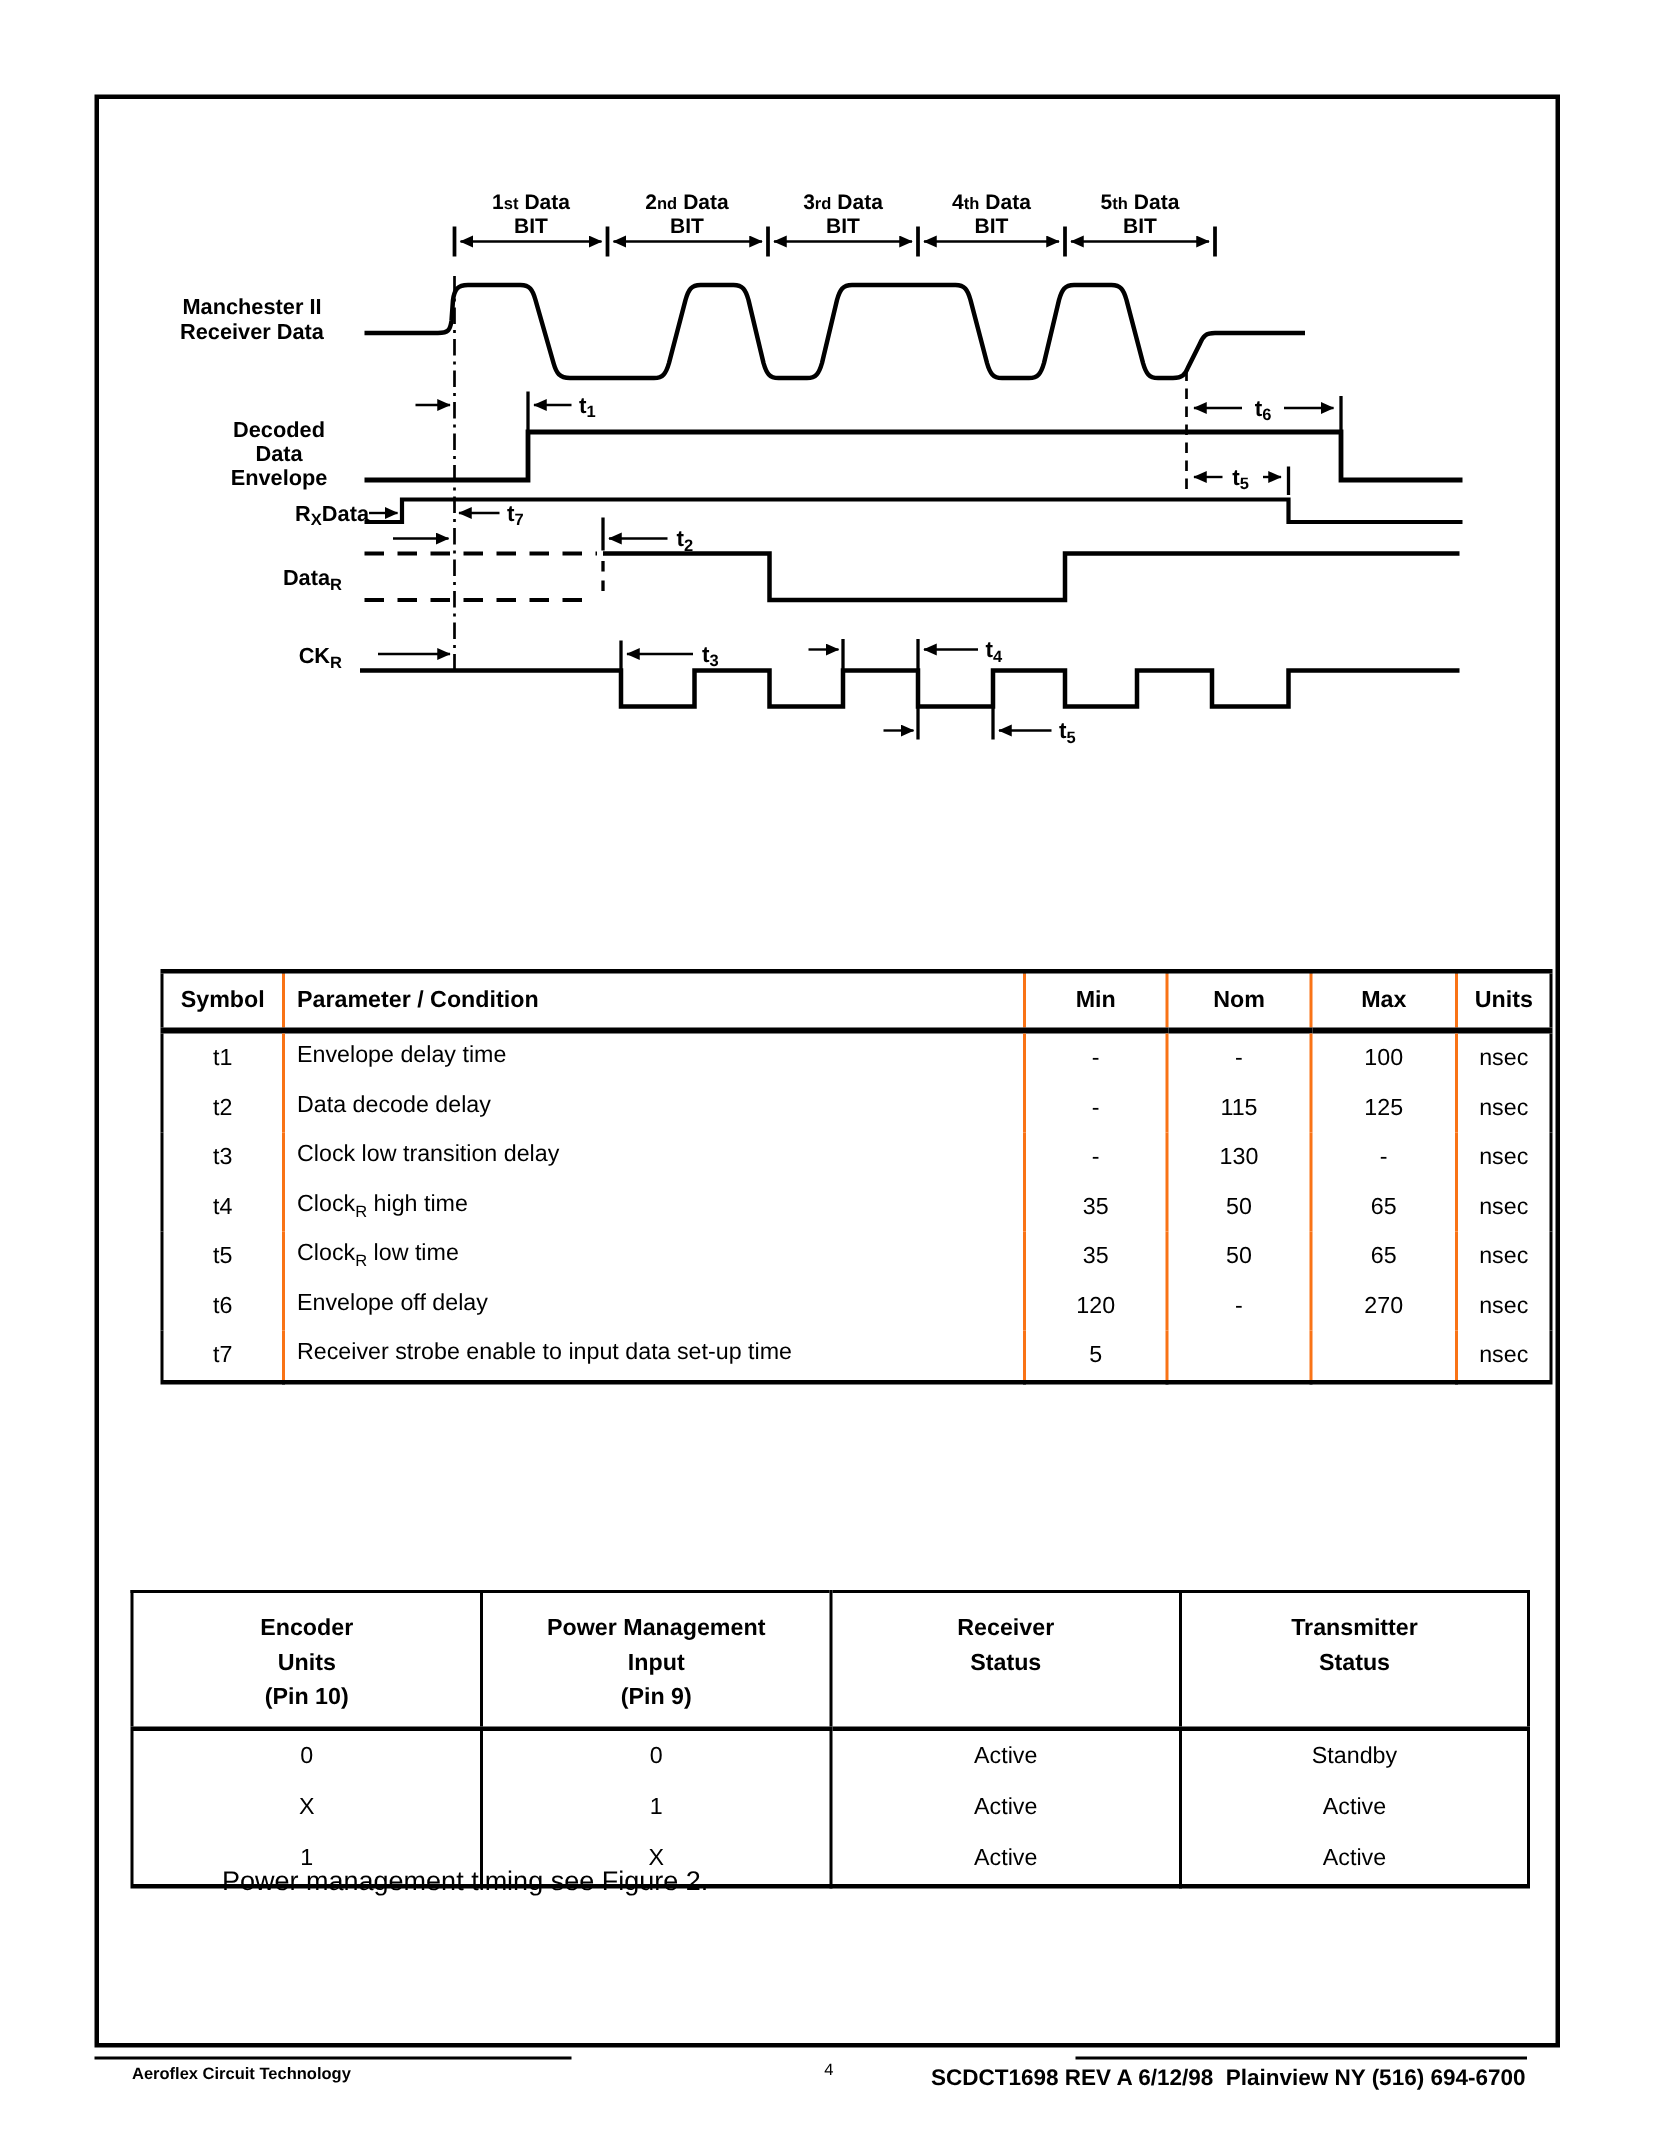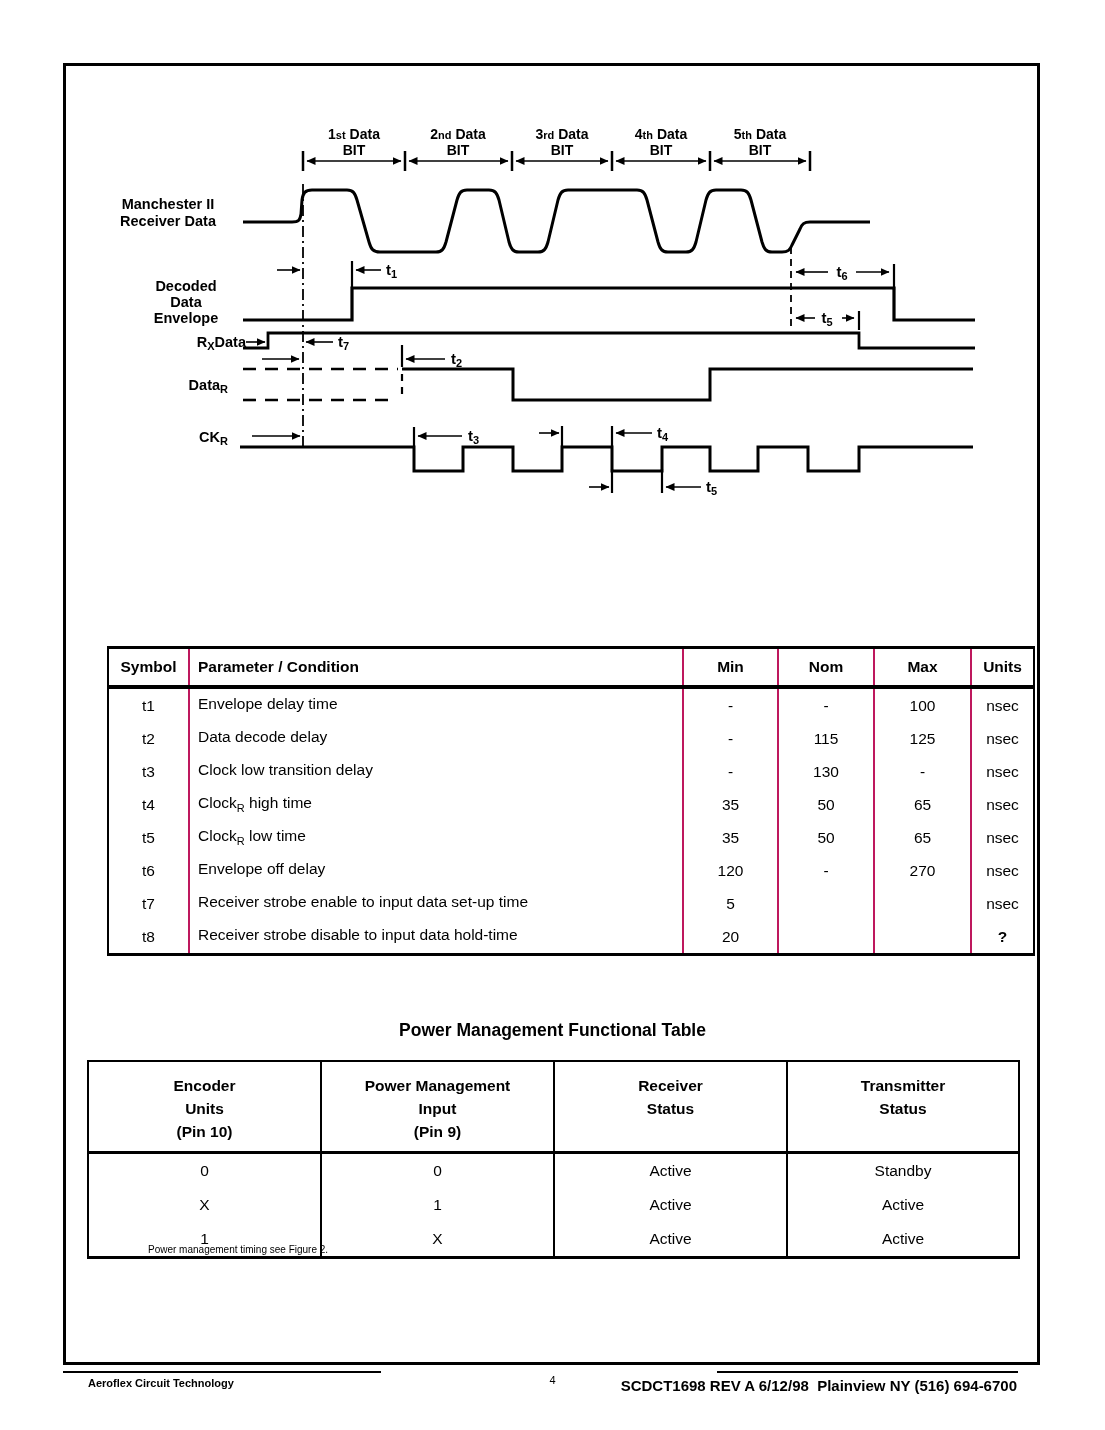--- a/index.html
+++ b/index.html
@@ -12,32 +12,32 @@
   .sig{font-weight:bold;font-size:14.5px;}
   .tsub{font-size:11px;}
   .tlab{font-weight:bold;font-size:15px;}
   .caption{position:absolute;left:0;top:525px;width:1105px;text-align:center;
            font-weight:bold;font-style:italic;font-size:19px;}
   .caption .gap{display:inline-block;width:24px;}
   table{border-collapse:collapse;position:absolute;table-layout:fixed;background:#fff;}
   .ttable{left:87px;top:646px;width:926px;border:2px solid #000;border-top:3px solid #000;border-bottom:3px solid #000;margin-left:20px;}
   .ttable th{border-bottom:4px solid #000;height:34px;font-size:15.5px;font-weight:bold;}
   .ttable td{height:31px;font-size:15.5px;}
-  .ttable th+th,.ttable td+td{border-left:2px solid #be185d;}
+  .ttable th+th,.ttable td+td{border-left:2px solid #f97316;}
   .c{text-align:center;}
   .l{text-align:left;padding-left:8px;}
   sub{font-size:11px;}
   .bold{font-weight:bold;}
   .ptitle{position:absolute;left:0;top:1020px;width:1105px;text-align:center;font-weight:bold;font-size:17.5px;}
   .ptable{left:87px;top:1060px;width:931px;border:2px solid #000;border-bottom:3px solid #000;}
   .ptable th{border-bottom:3px solid #000;height:76px;vertical-align:top;padding-top:12px;
              text-align:center;font-size:15.5px;font-weight:bold;line-height:23px;}
   .ptable td{height:32px;text-align:center;font-size:15.5px;}
   .ptable th+th,.ptable td+td{border-left:2px solid #000;}
-  .footnote{position:absolute;left:148px;top:1244px;font-size:10px;}
+  .footnote{position:absolute;left:148px;top:1244px;font-size:18px;}
   .rule{position:absolute;height:2px;background:#000;}
   .f-left{position:absolute;left:88px;top:1377px;font-size:11px;font-weight:bold;white-space:pre;}
   .f-page{position:absolute;left:0;top:1374px;width:1105px;text-align:center;font-size:11px;}
   .f-right{position:absolute;right:88px;top:1377px;font-size:15px;font-weight:bold;white-space:pre;}
 </style>
 </head>
 <body>
 
 <div class="page">
   <div class="frame"></div>
@@ -232,32 +232,23 @@
         <td class="c">nsec</td>
       </tr>
       <tr>
         <td class="c">t7</td>
         <td class="l"><span>Receiver strobe enable to input data set-up time</span><sub></sub><span></span></td>
         <td class="c">5</td>
         <td class="c"></td>
         <td class="c"></td>
         <td class="c">nsec</td>
       </tr>
-      <tr>
-        <td class="c">t8</td>
-        <td class="l"><span>Receiver strobe disable to input data hold-time</span><sub></sub><span></span></td>
-        <td class="c">20</td>
-        <td class="c"></td>
-        <td class="c"></td>
-        <td class="c bold">?</td>
-      </tr>
     </tbody>
   </table>
 
-  <div class="ptitle">Power Management Functional Table</div>
   <table class="ptable">
     <colgroup>
         <col style="width:233px">
         <col style="width:233px">
         <col style="width:233px">
         <col style="width:232px">
       </colgroup>
     <thead>
       <tr>
         <th>

